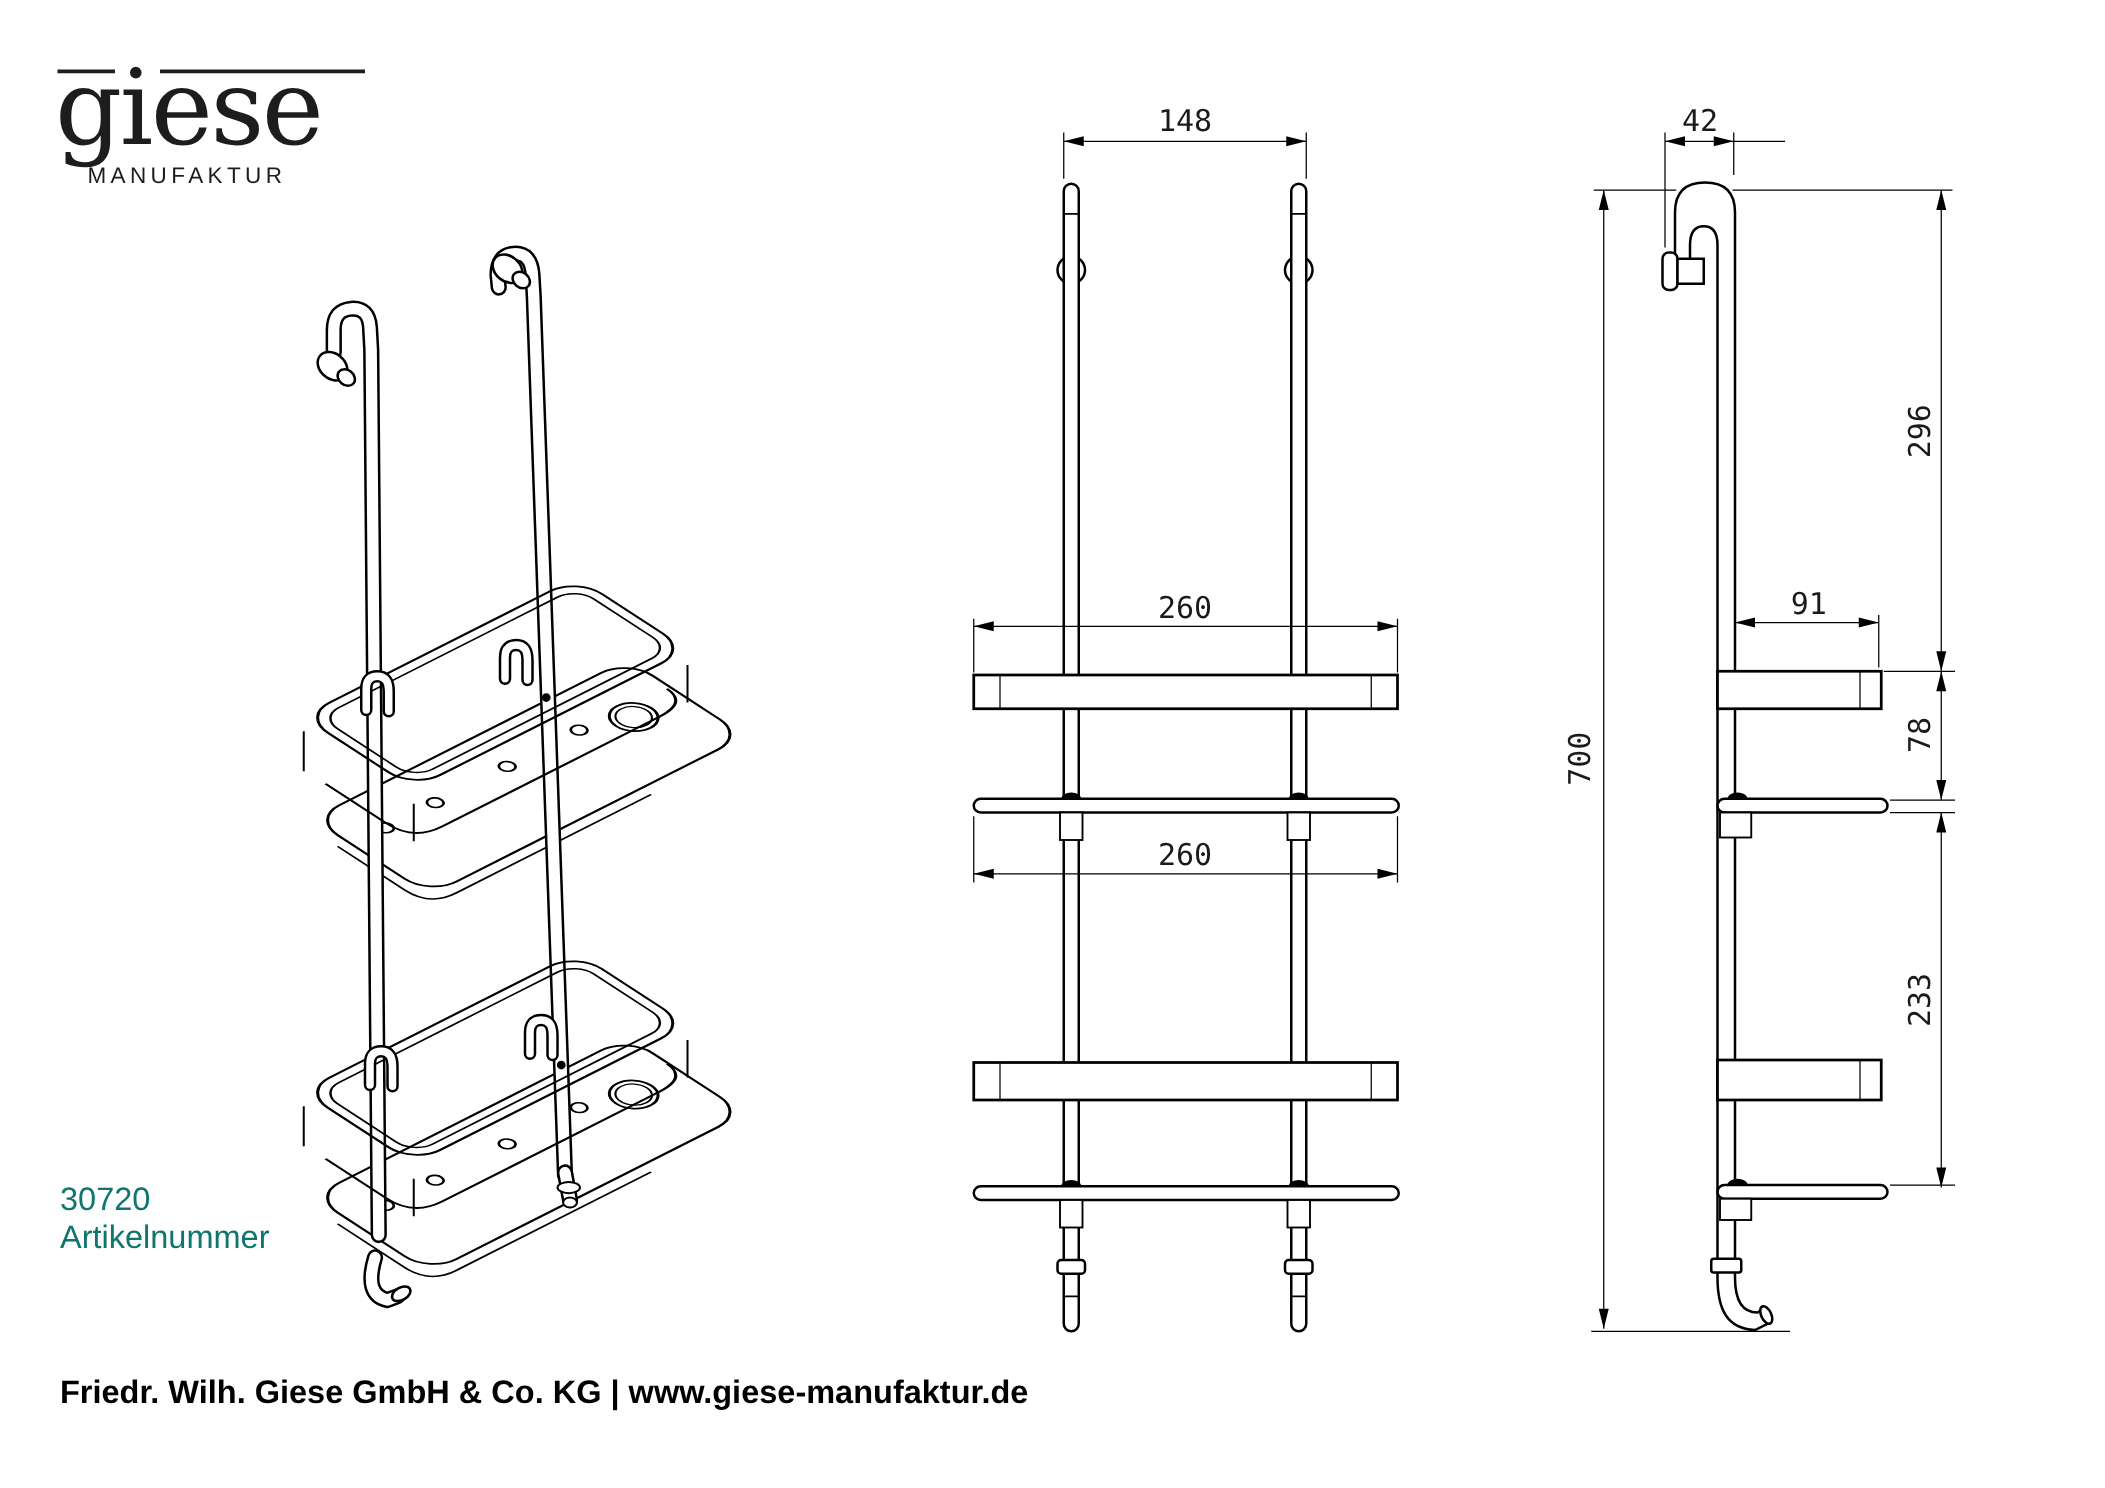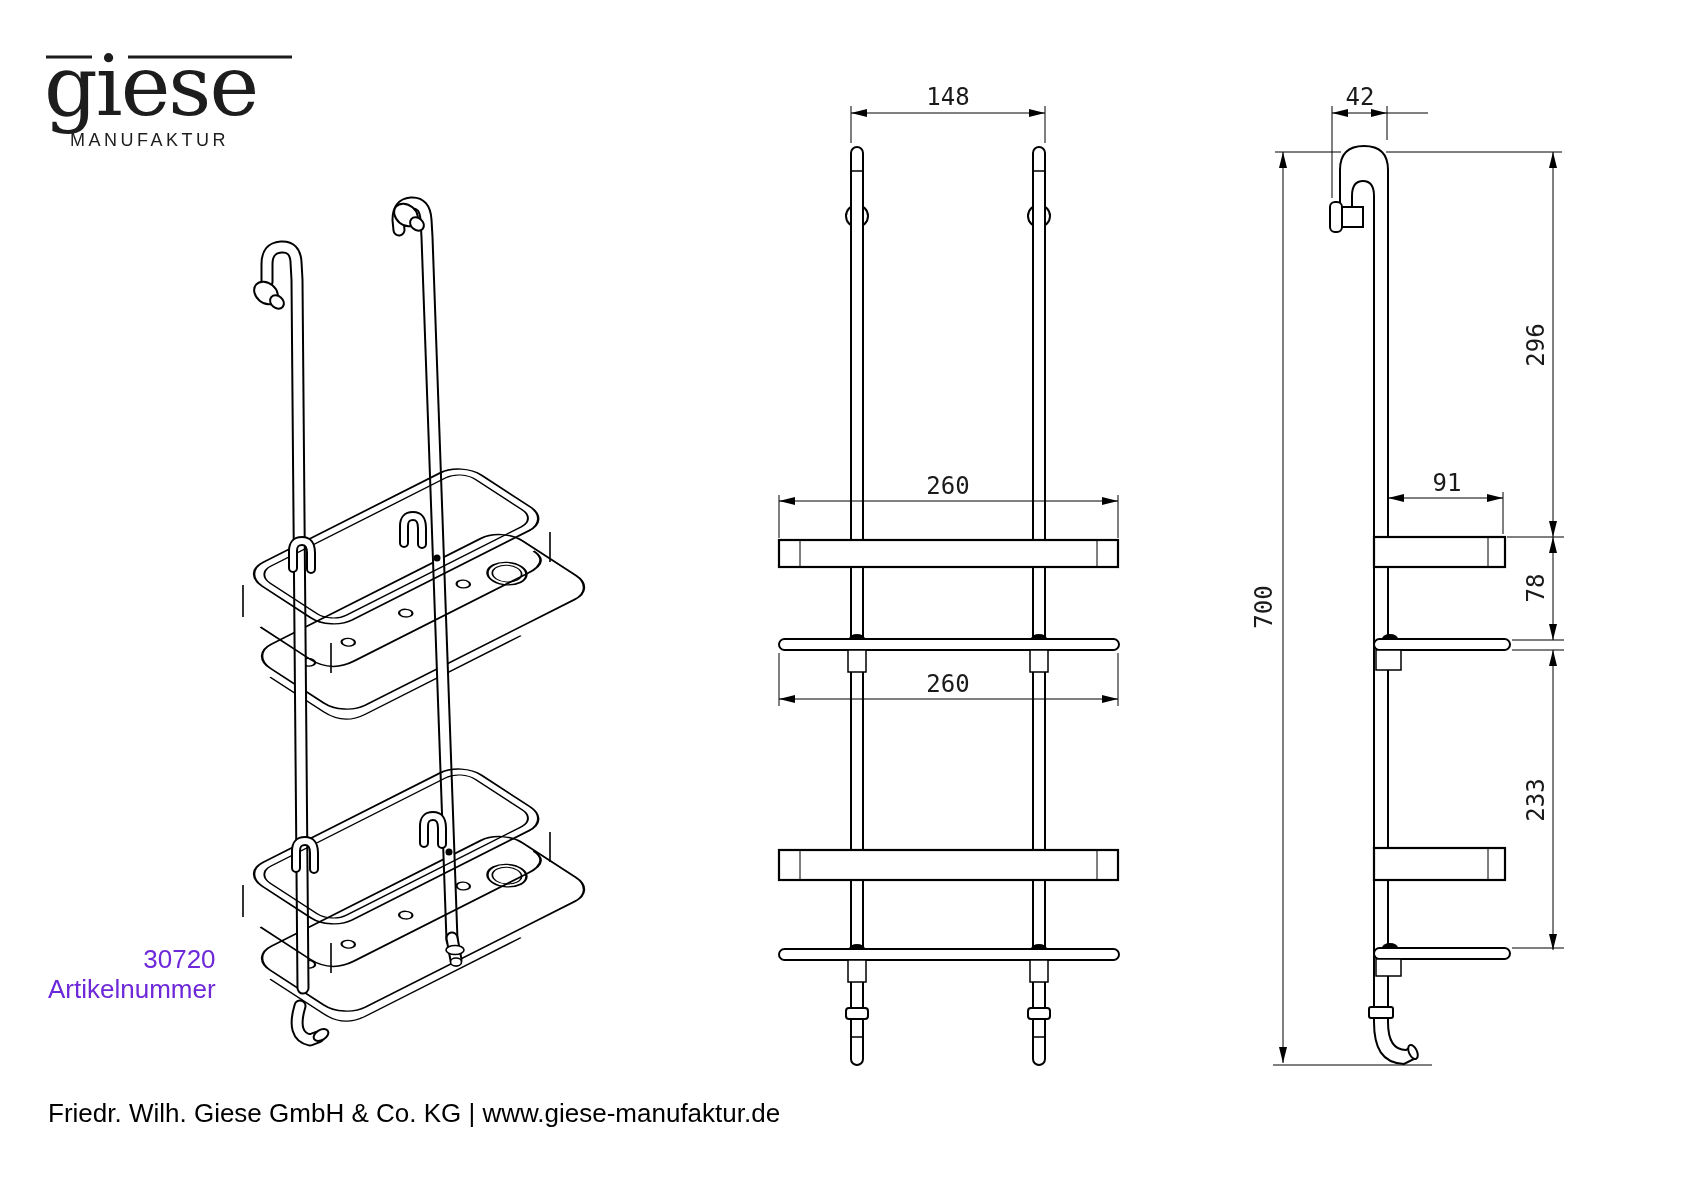--- a/index.html
+++ b/index.html
@@ -14,26 +14,26 @@
   }
   .logo-block{position:absolute;left:44px;top:44px;}
   .logo-brand{
     font-family:"DejaVu Serif", serif;font-size:84px;line-height:84px;
     letter-spacing:-2px;color:#1d1d1d;font-weight:500;
   }
   .logo-sub{
     font-family:"Liberation Sans", sans-serif;font-size:18px;color:#1d1d1d;
     letter-spacing:3.5px;margin-top:2px;margin-left:26px;
   }
-  .article-block{position:absolute;left:48px;top:944px;color:#6d28d9;text-align:right;}
+  .article-block{position:absolute;left:48px;top:944px;color:#0f766e;}
   .article-number{font-size:26px;line-height:30px;}
   .article-label{font-size:26px;line-height:30px;margin-top:0;}
   .footer-block{position:absolute;left:48px;top:1092px;color:#000;}
   .footer-title{font-size:25px;font-weight:bold;line-height:28px;}
-  .footer-company{font-size:26px;line-height:30px;margin-top:6px;}
+  .footer-company{font-size:26px;line-height:30px;margin-top:6px;font-weight:bold;}
 </style>
 </head>
 <body>
 
 <div class="logo-block">
   <div class="logo-brand">giese</div>
   <div class="logo-sub">MANUFAKTUR</div>
 </div>
 
 <svg id="drawing-svg" viewBox="0 0 1684 1190">

